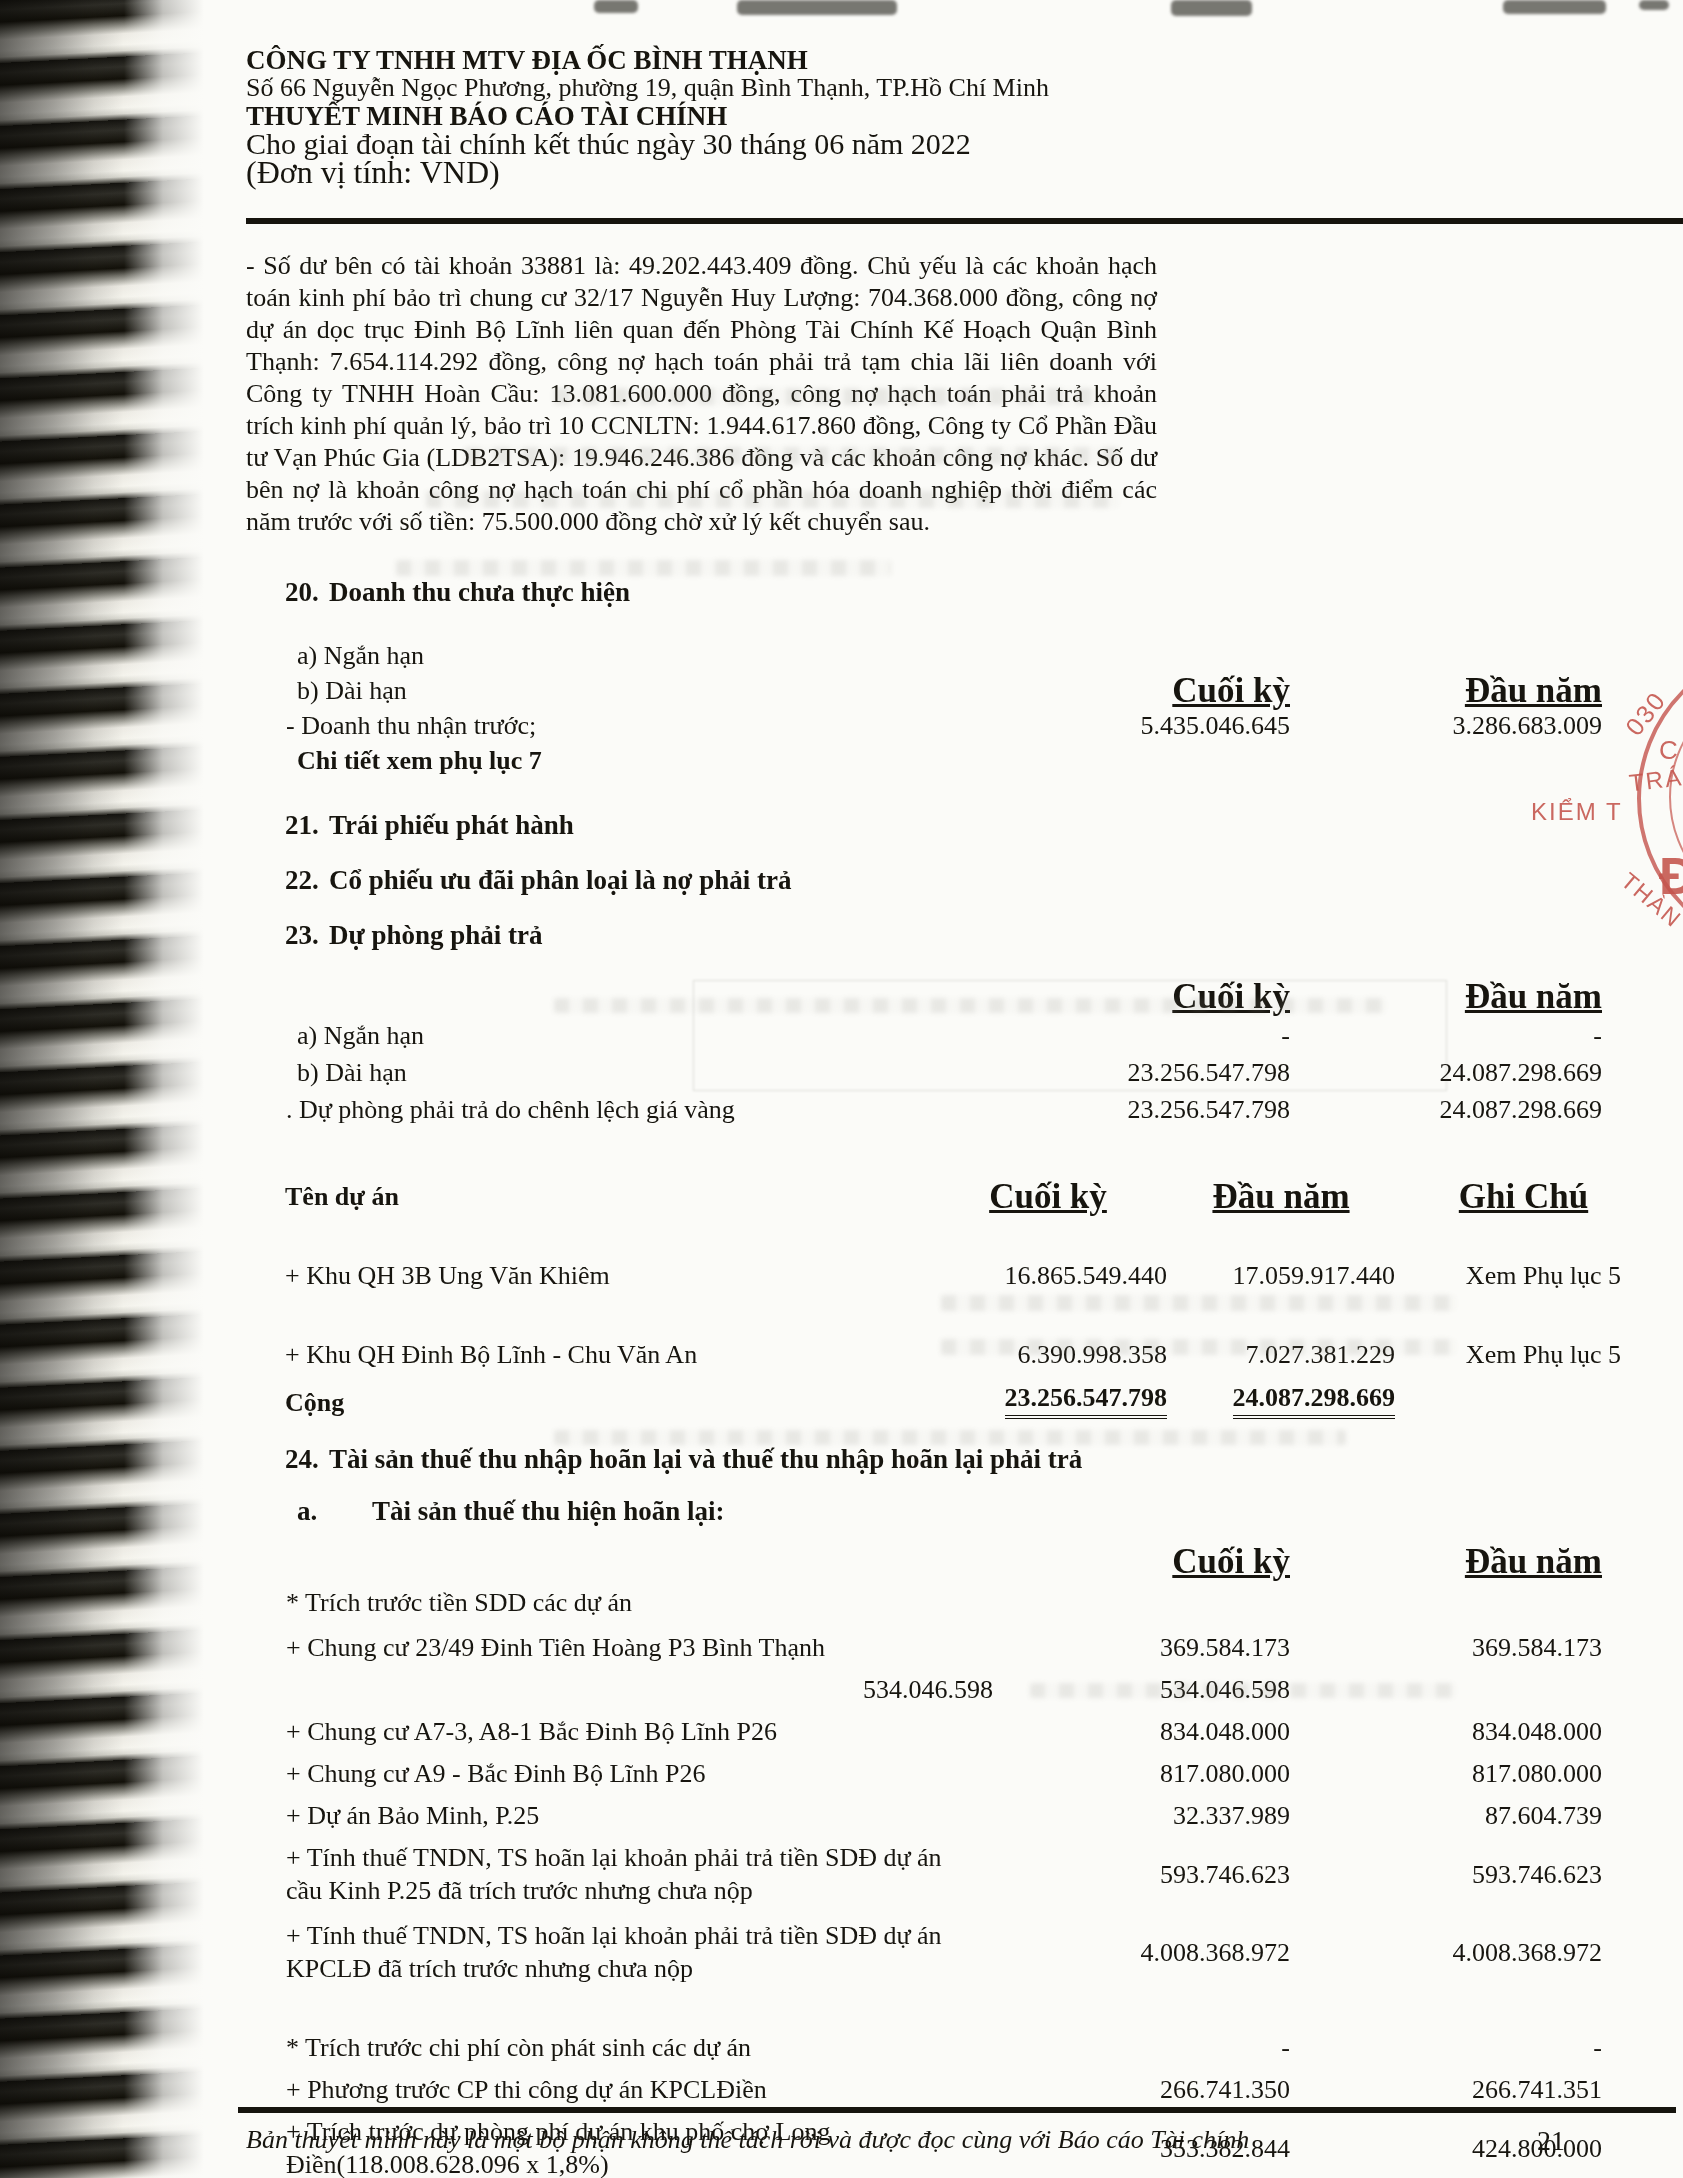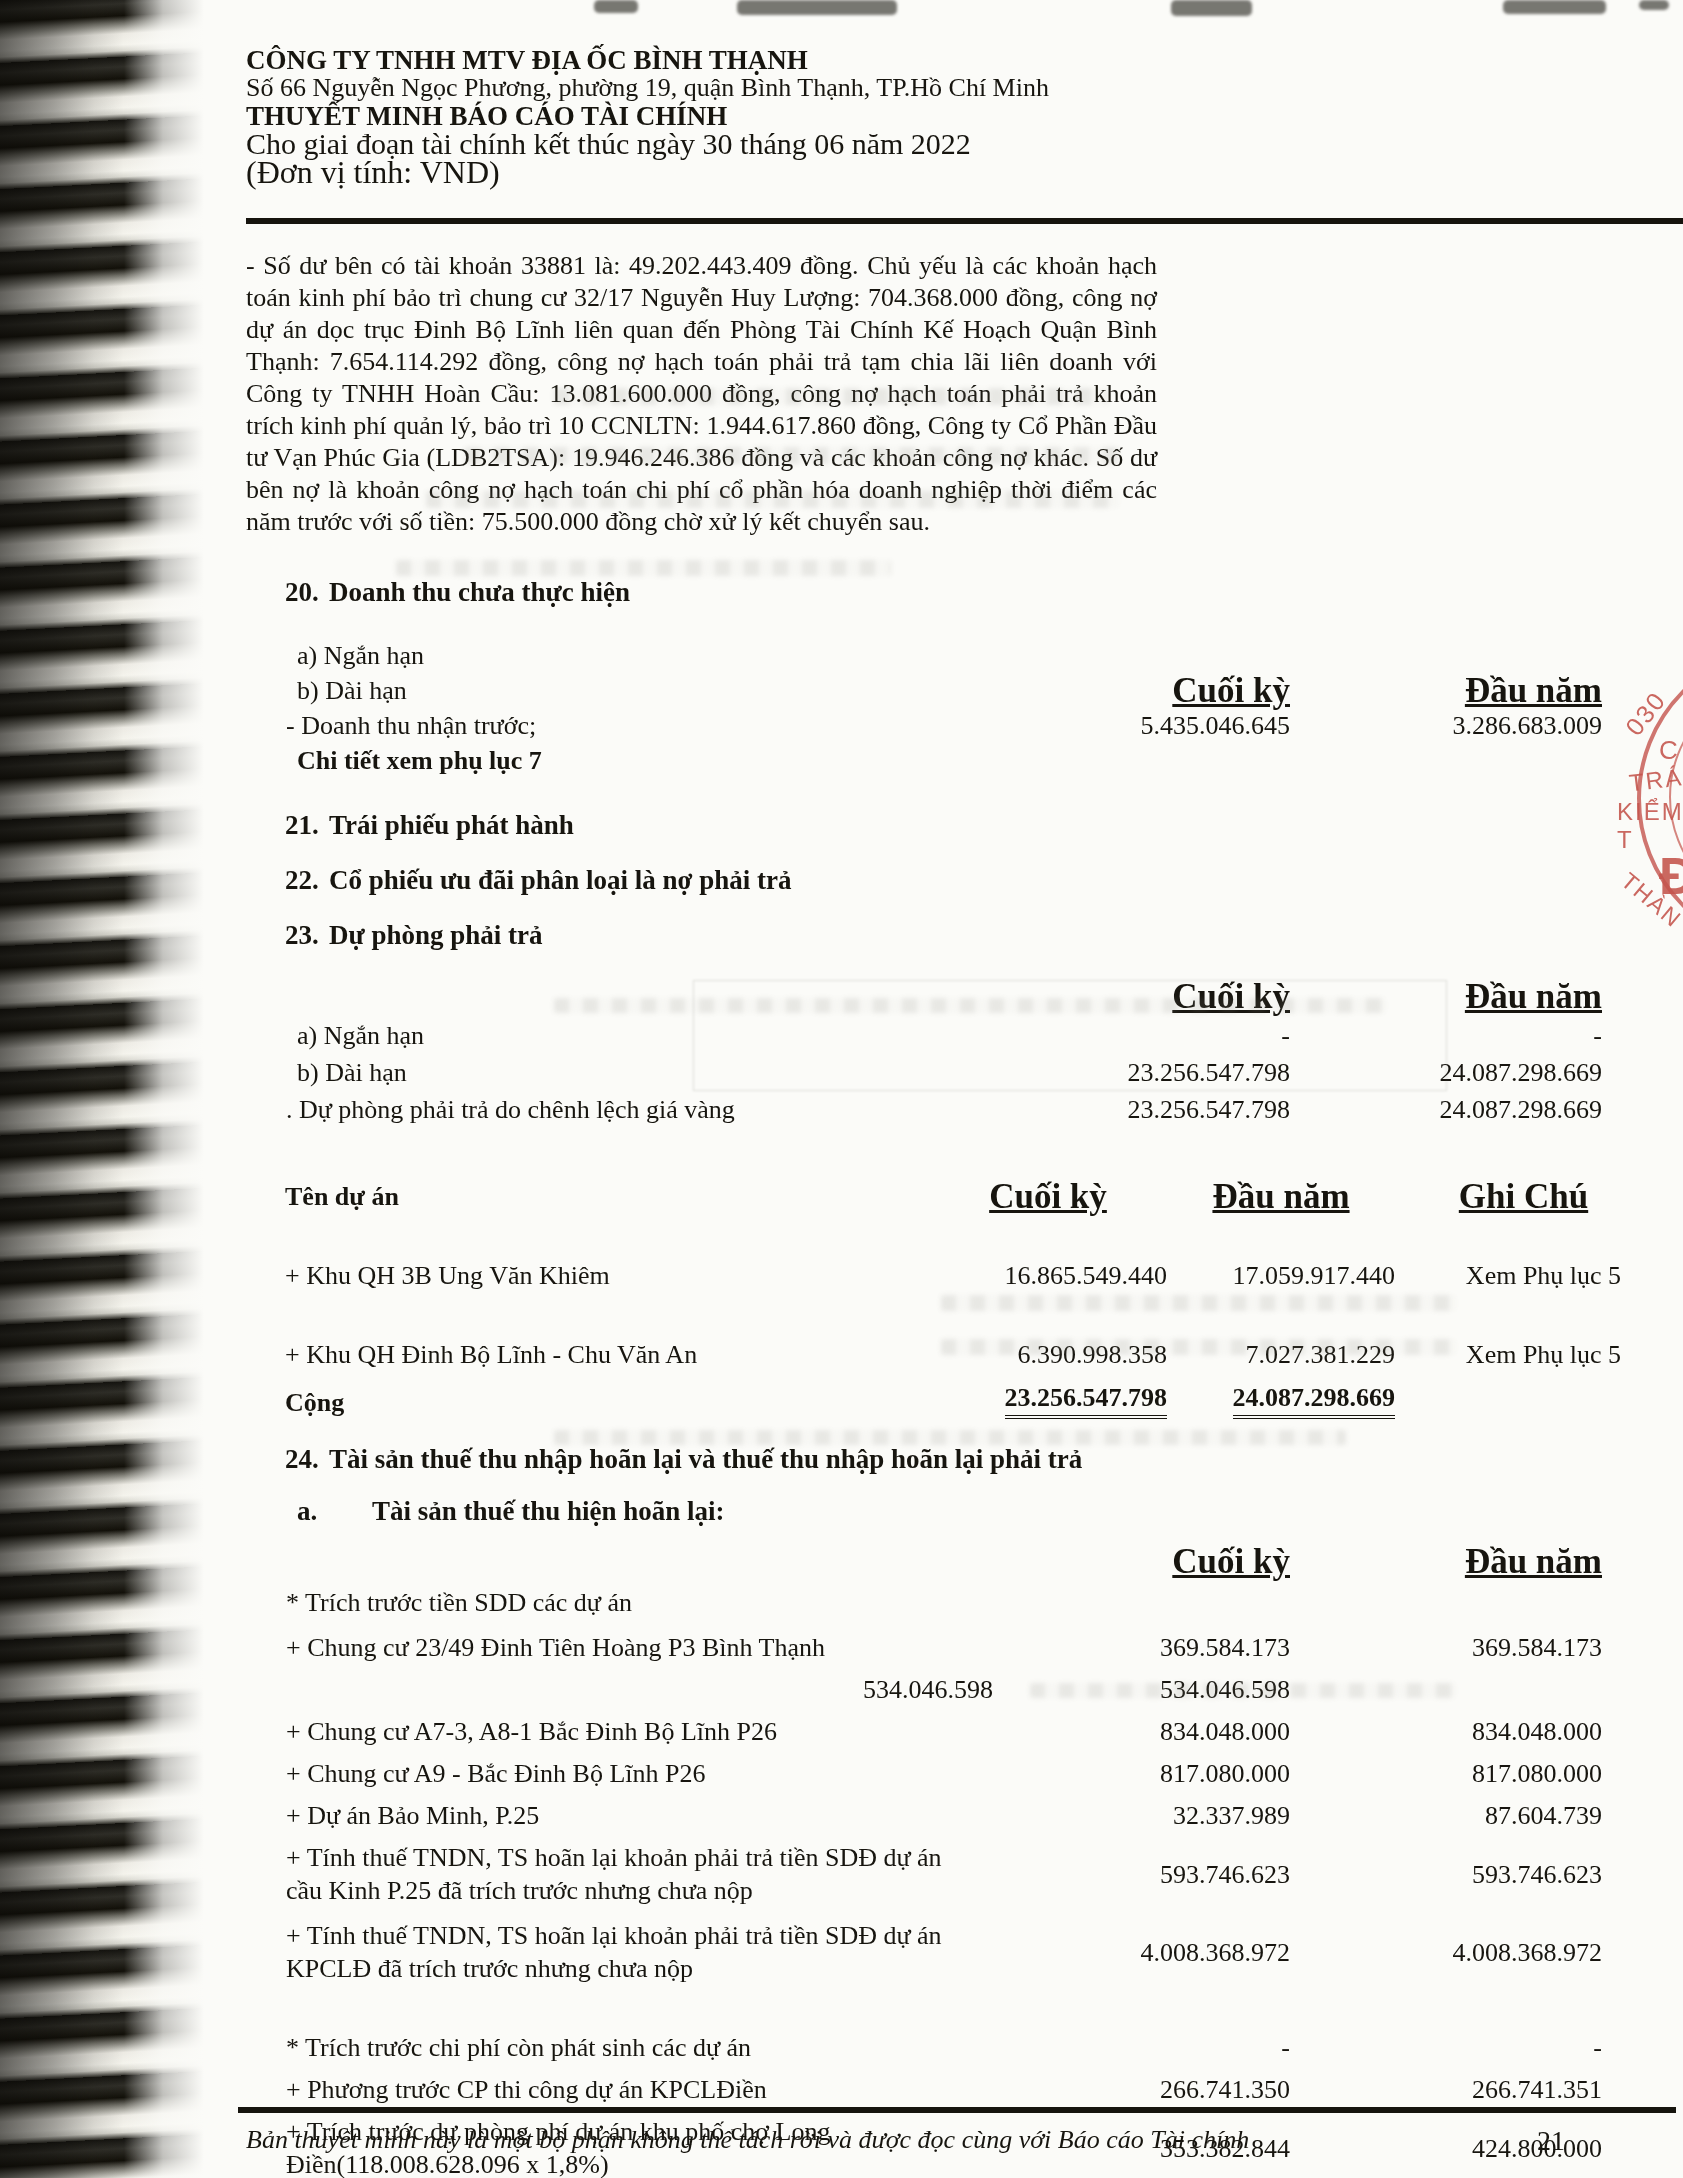--- a/index.html
+++ b/index.html
@@ -264,20 +264,20 @@
 <div class="footer-rule"></div>
 <div class="footer-note">Bản thuyết minh này là một bộ phận không thể tách rời và được đọc cùng với Báo cáo Tài chính</div>
 <div class="footer-page">21</div>
 
 <div class="stamp">
   <div class="circ-o"></div>
   <div class="circ-i"></div>
   <span class="st" style="left:1622px;top:699px;font-size:25px;transform:rotate(-52deg);">030</span>
   <span class="st" style="left:1659px;top:735px;font-size:26px;">C</span>
   <span class="st" style="left:1629px;top:764px;font-size:24px;transform:rotate(-7deg);">TRÁCH</span>
-  <span class="st" style="left:1617px;top:798px;font-size:24px;">KIỂM T</span>
+  <span class="st" style="left:1531px;top:798px;font-size:24px;">KIỂM T</span>
   <span class="st" style="left:1721px;top:832px;font-size:20px;">TÀ</span>
   <span class="st" style="left:1659px;top:847px;font-size:51px;font-weight:bold;">Đ</span>
   <span class="st" style="left:1616px;top:887px;font-size:23px;transform:rotate(40deg);">THÀN</span>
 </div>
 
 <div class="binding"></div>
 
 
 </body></html>

